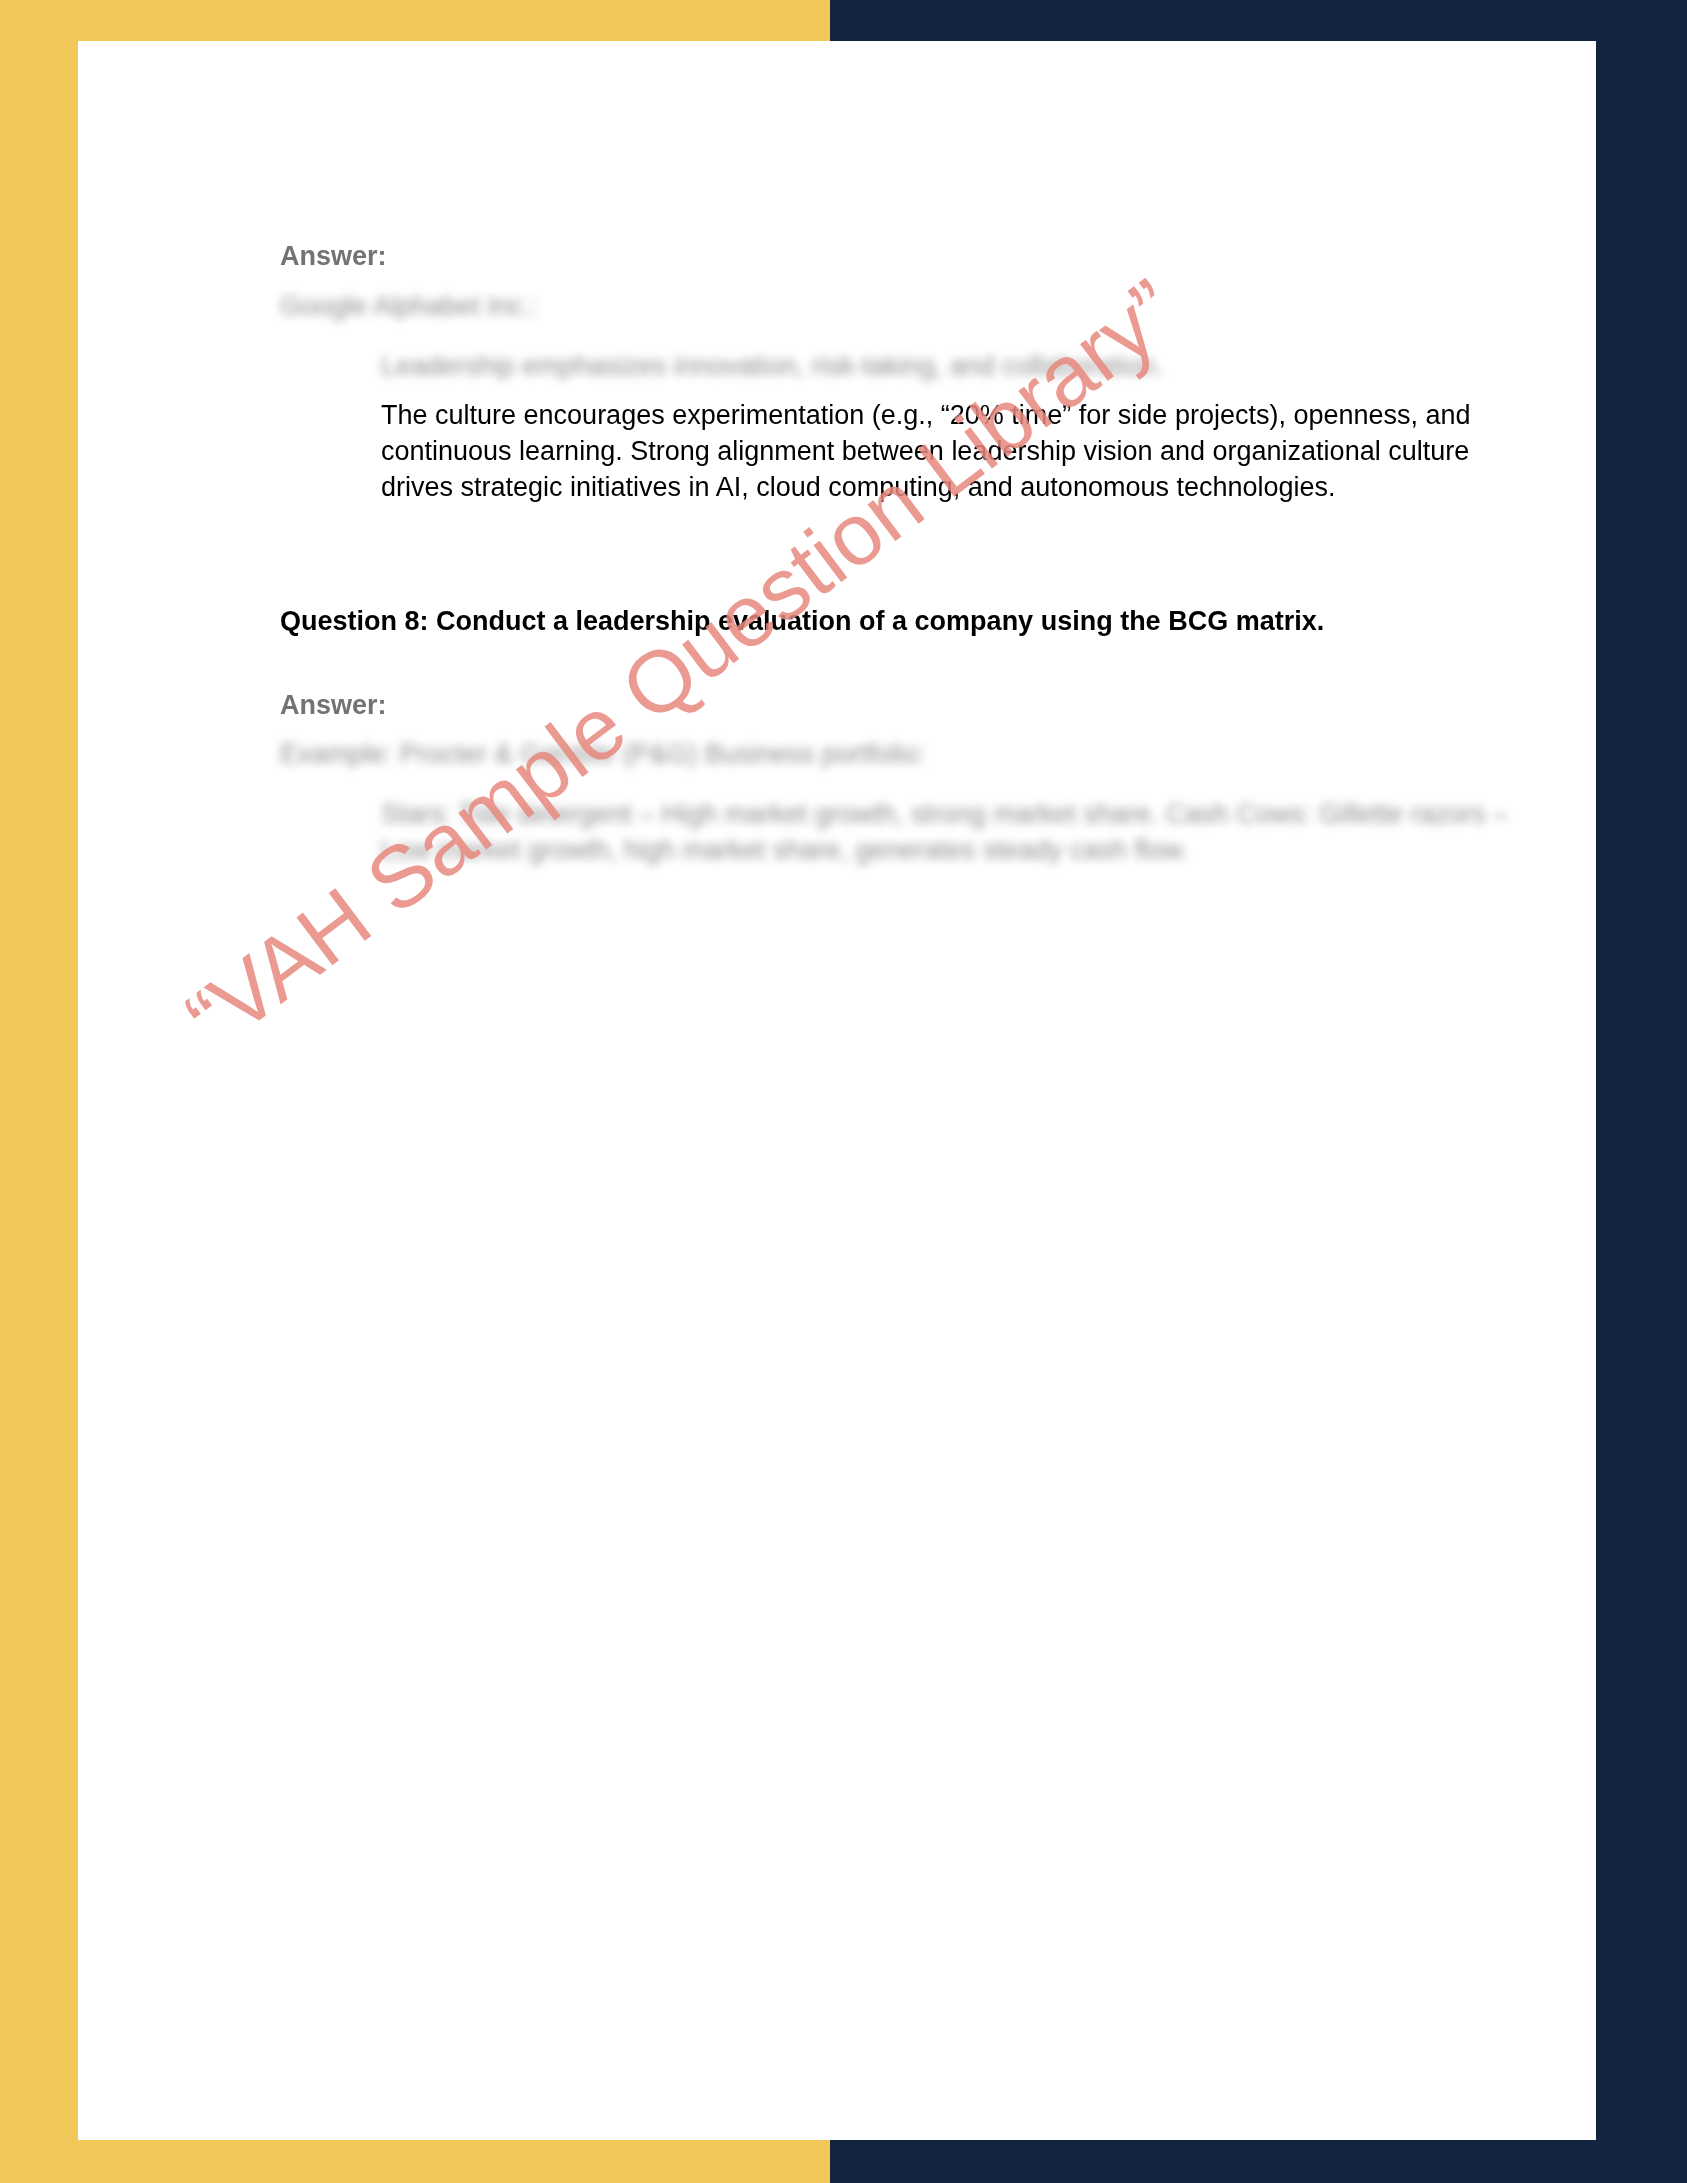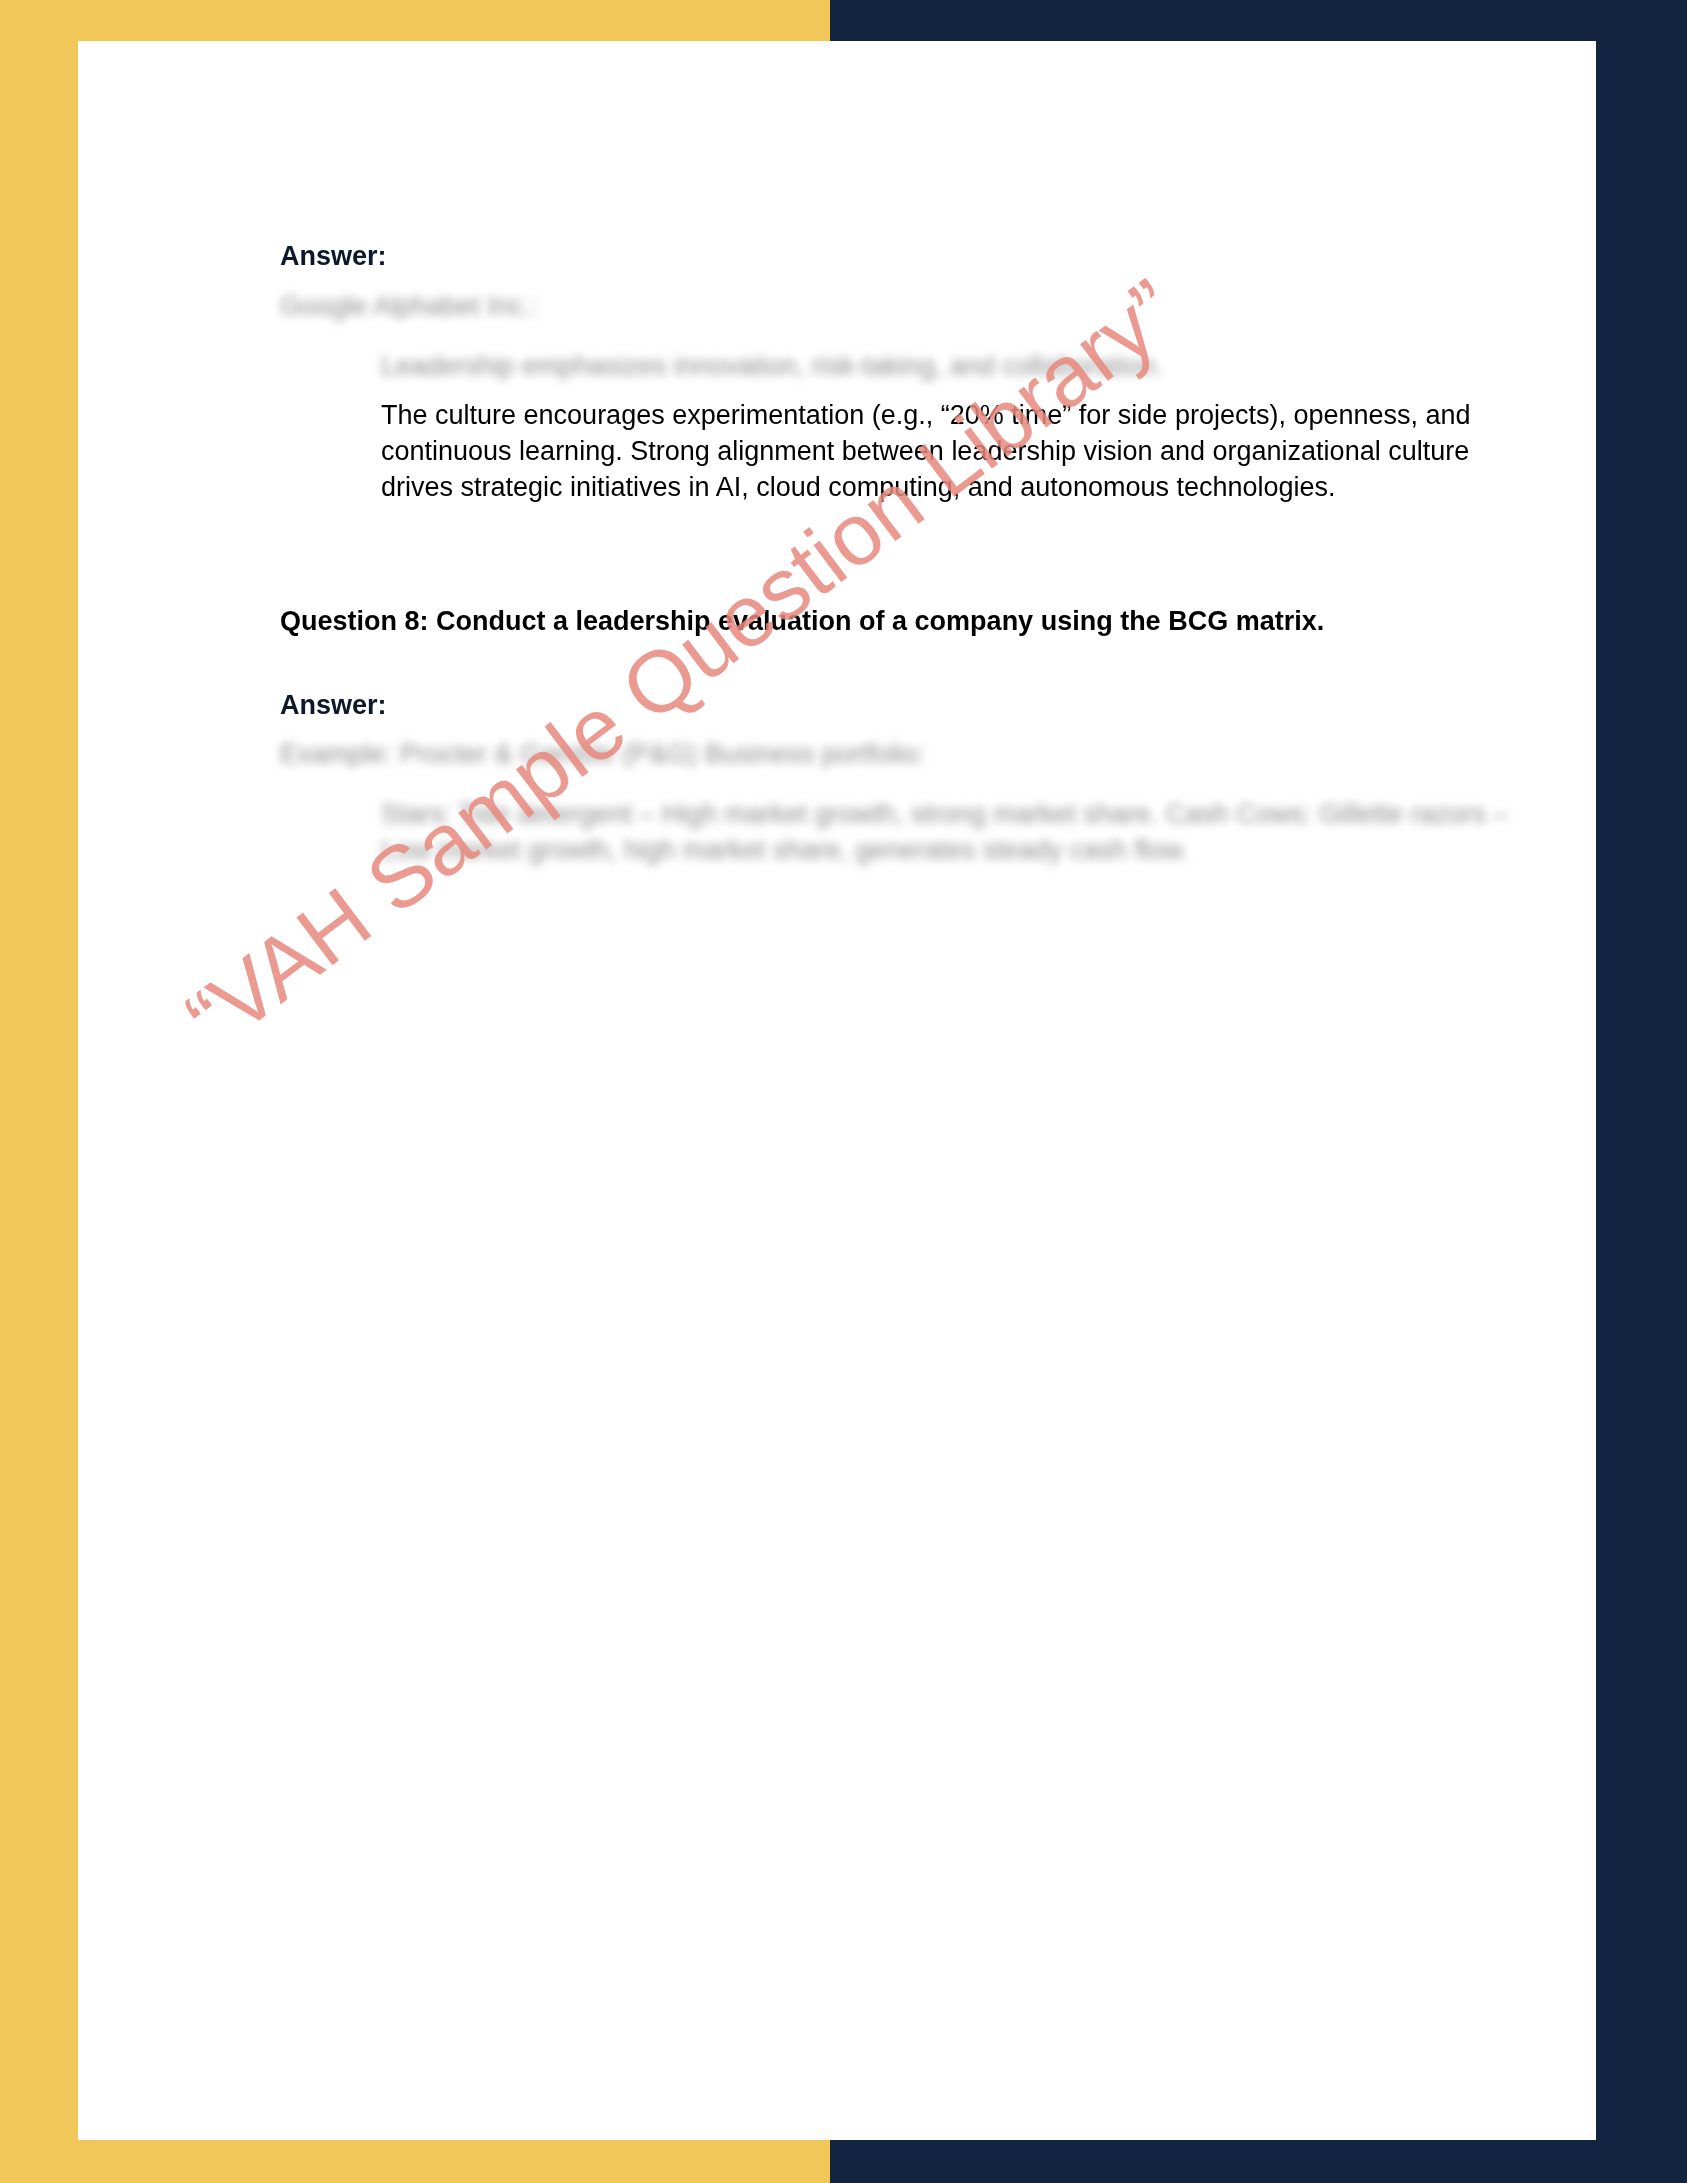--- a/index.html
+++ b/index.html
@@ -47,21 +47,21 @@
   .content {
     position: absolute;
     left: 202px;
     top: 198px;
     width: 1250px;
   }
 
   .heading {
     font-size: 27px;
     font-weight: bold;
-    color: #0f172a;
+    color: #737373;
     line-height: 1.30;
     margin: 0 0 14.6px 0;
   }
 
   .para {
     font-size: 27px;
     color: #000000;
     line-height: 1.33;
     margin: 0;
   }

